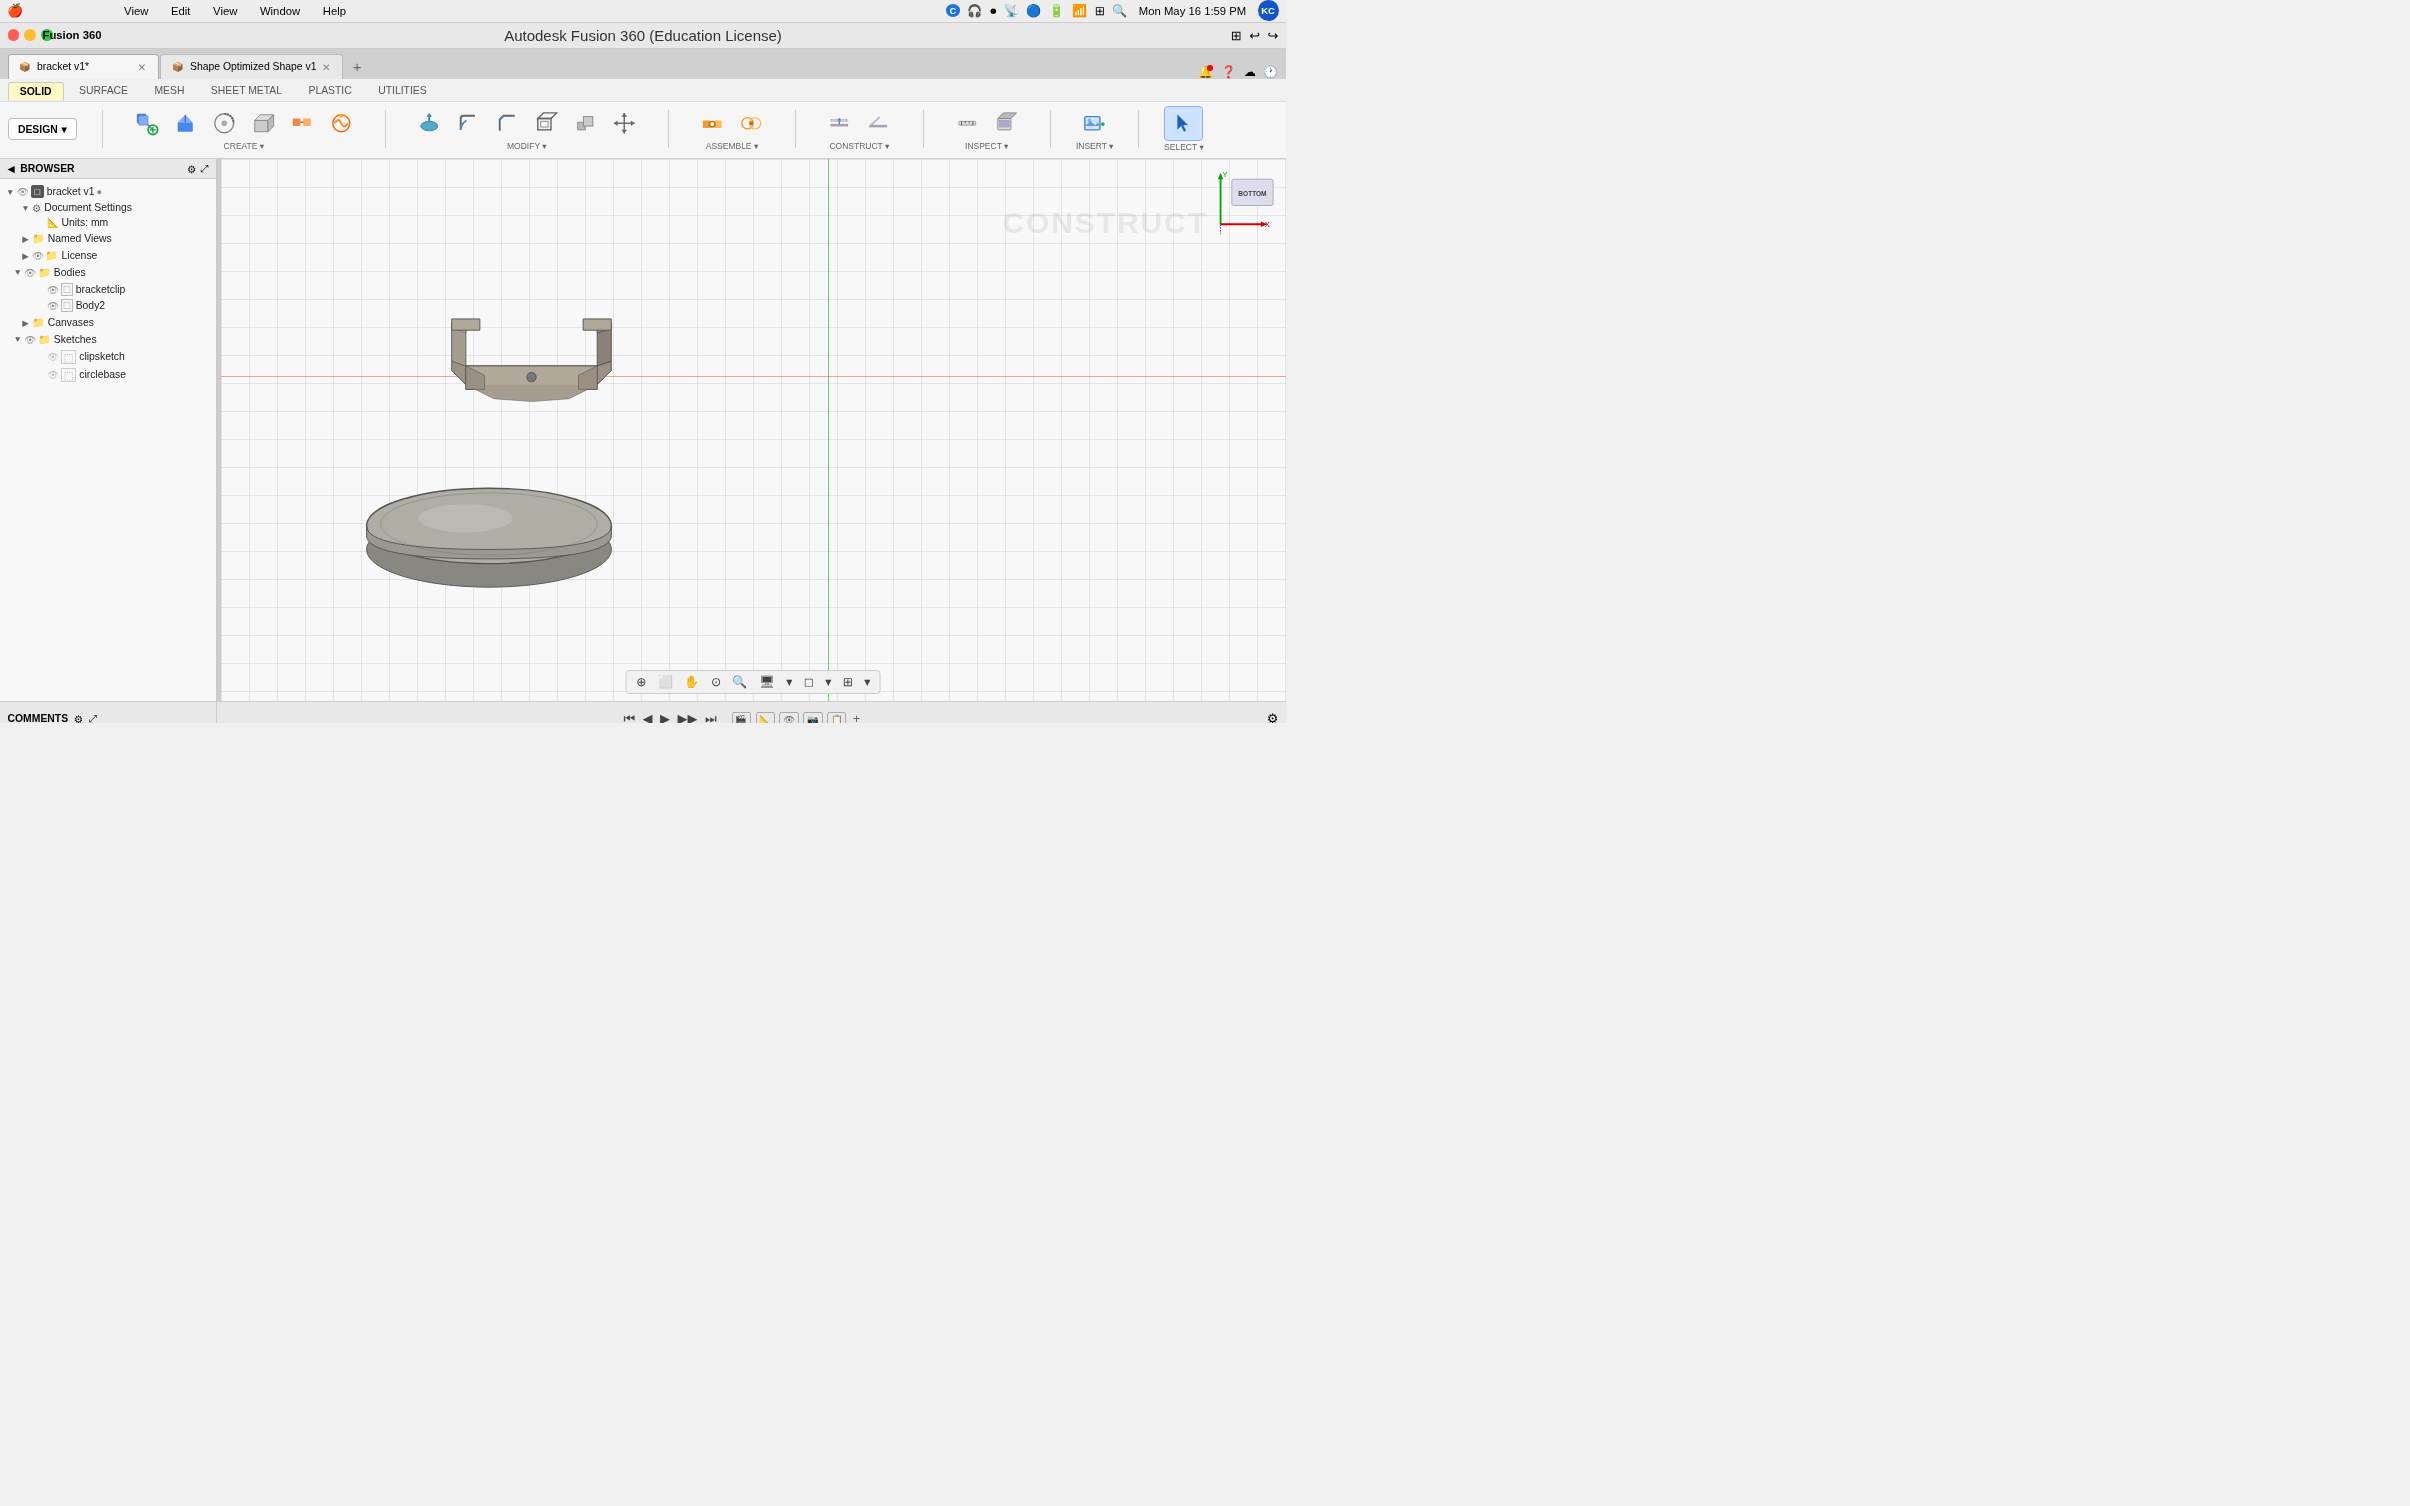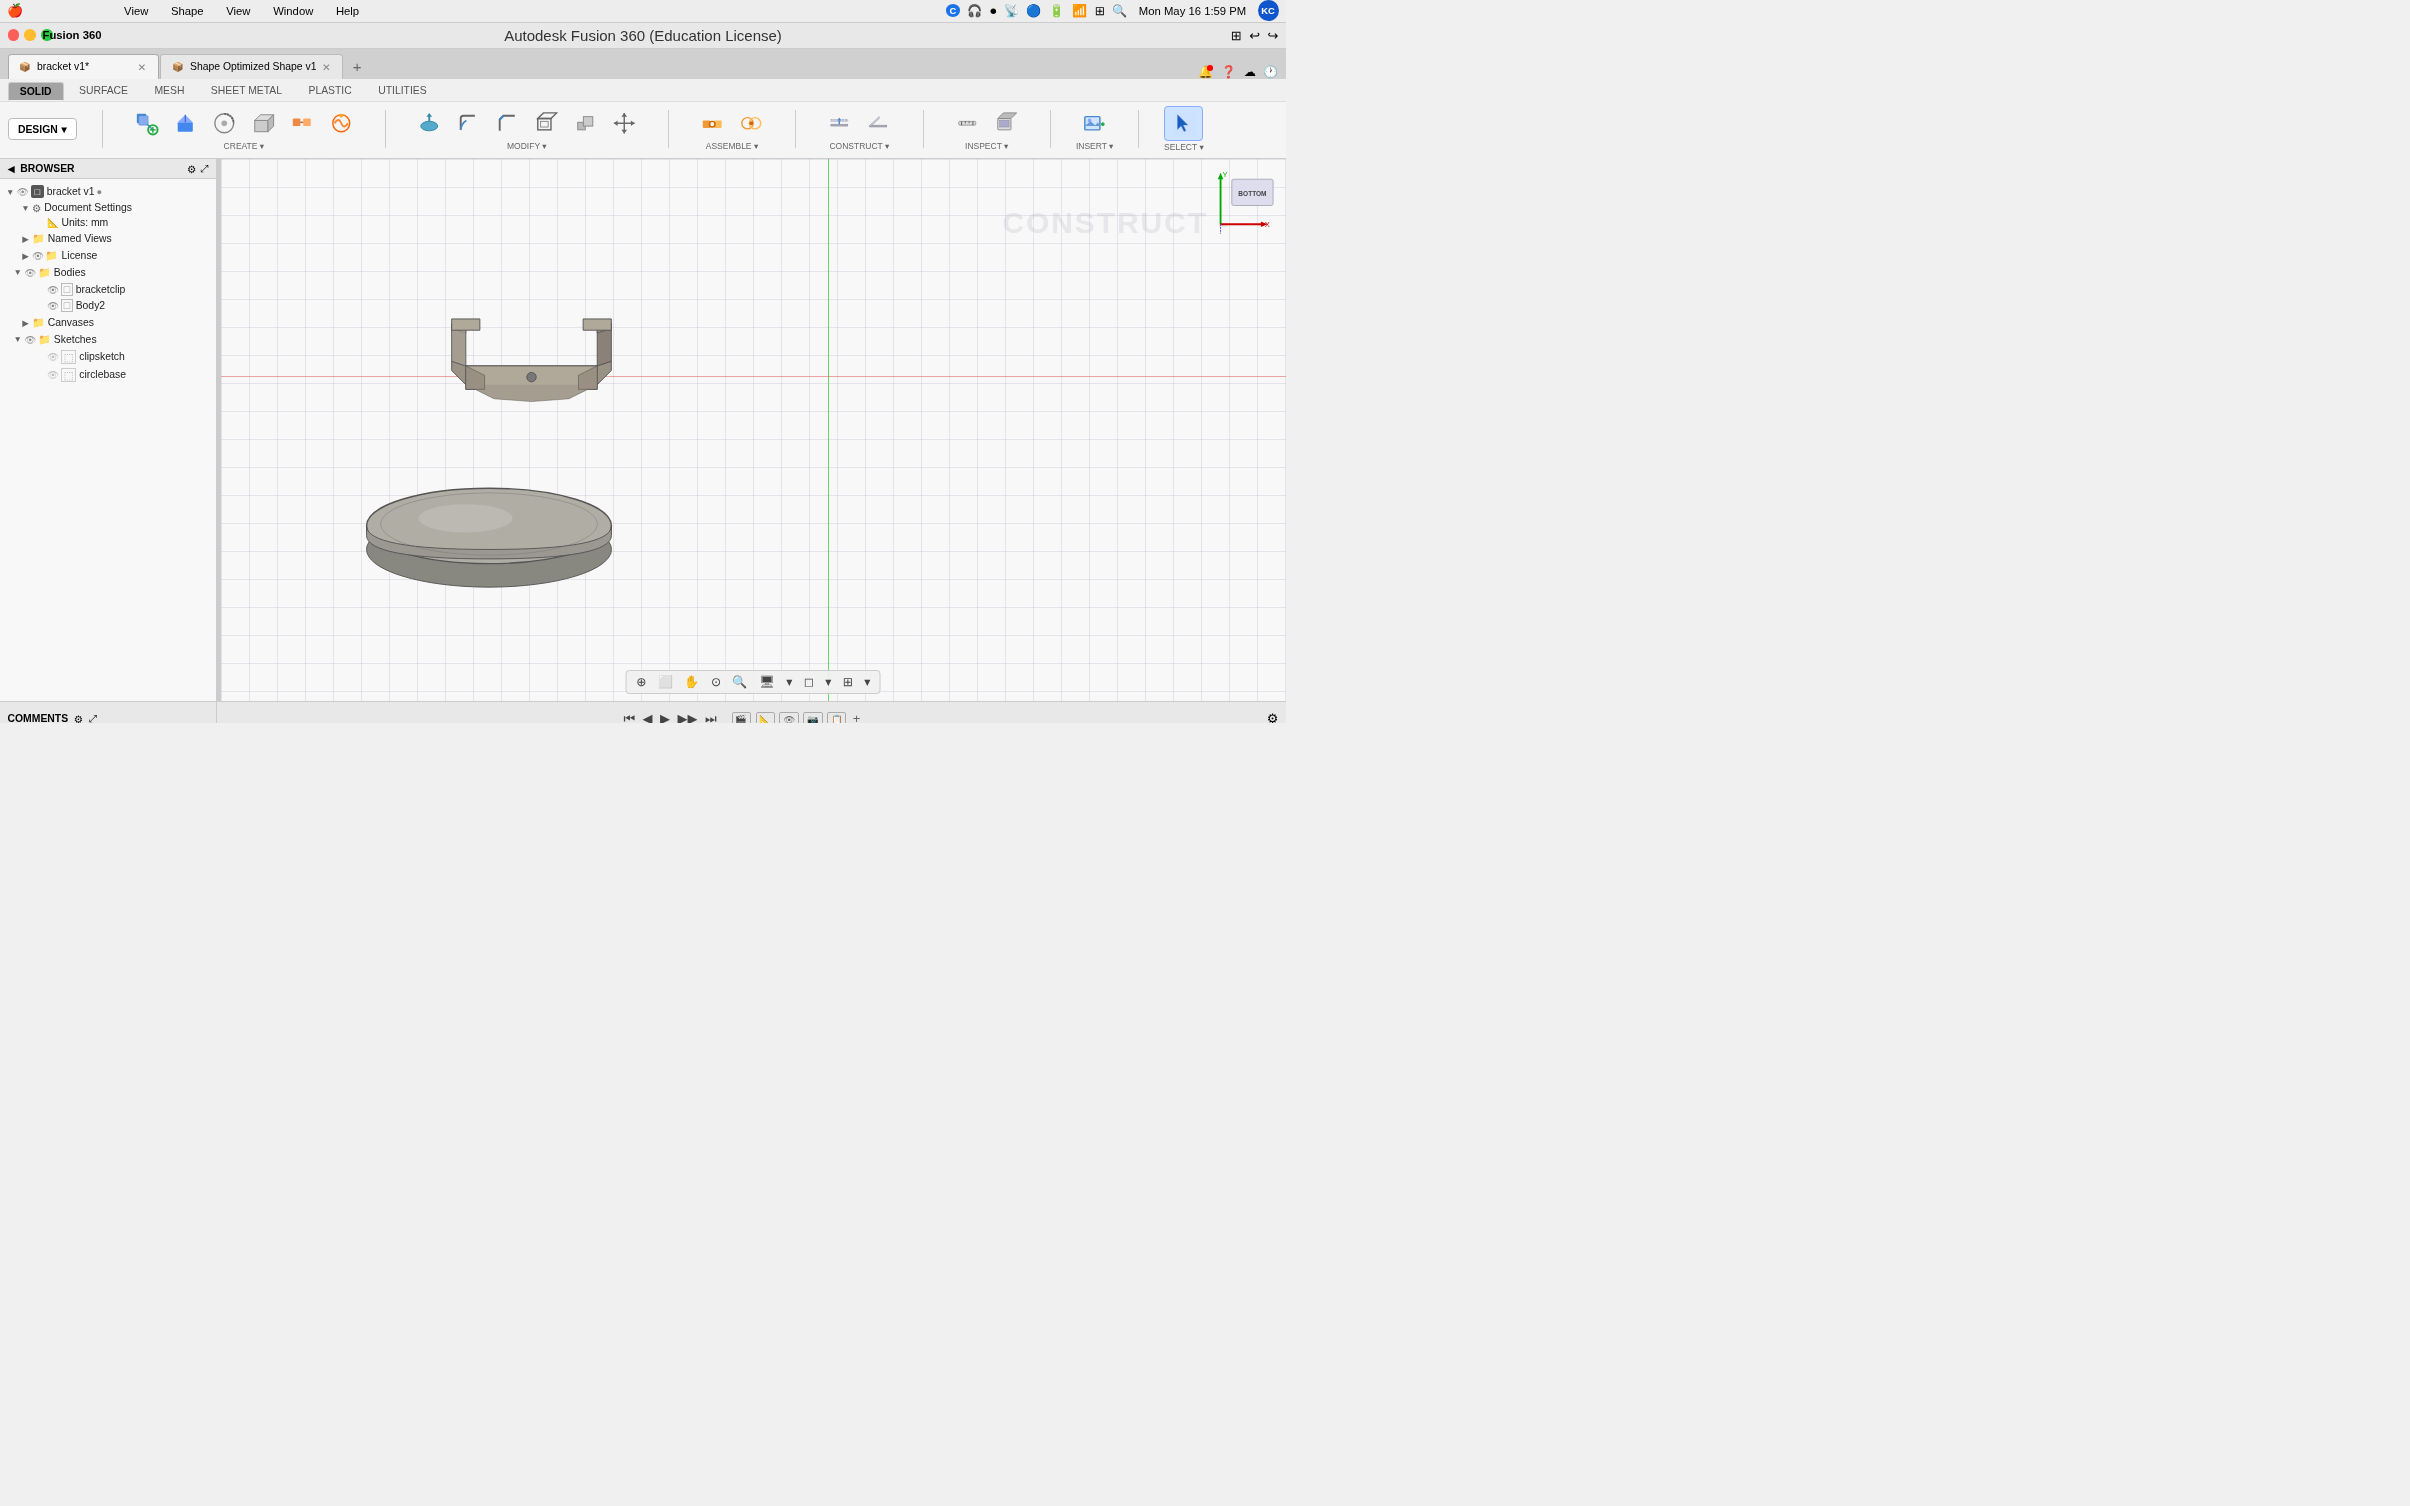--- a/index.html
+++ b/index.html
@@ -107,21 +107,21 @@
       gap: 3.8px;
     }
     .toolbar-tab {
       padding: 2.8px 11.3px;
       font-size: 10.4px;
       cursor: pointer;
       border-radius: 2.8px 2.8px 0 0;
       color: #555;
     }
     .toolbar-tab.active {
-      background: #a3a3a3;
+      background: #fef9c3;
       border: 0.9px solid #ccc;
       border-bottom: 0.9px solid #f0f0f0;
       color: #000;
       font-weight: 600;
     }
     .toolbar-content {
       display: flex;
       align-items: center;
       padding: 3.8px 7.5px 5.6px;
       gap: 21px;
@@ -361,21 +361,21 @@
     }
     .indent1 { padding-left: 15px; }
   </style>
 </head>
 <body>
 
 <div id="menu-bar">
   <span class="mac-apple">🍎</span>
   <span class="menu-item active">Fusion 360</span>
   <span class="menu-item">View</span>
-  <span class="menu-item">Shape</span>
+  <span class="menu-item">Edit</span>
   <span class="menu-item">View</span>
   <span class="menu-item">Window</span>
   <span class="menu-item">Help</span>
   <div class="menu-right">
     <div class="menu-icons">
       <span class="menu-icon" style="background:#1a73e8;border-radius:50%;color:white;padding:0.9px 3.8px;font-size:9.4px;font-weight:700;">C</span>
       <span class="menu-icon">🎧</span>
       <span class="menu-icon">⏺</span>
       <span class="menu-icon">📡</span>
       <span class="menu-icon">🔵</span>

